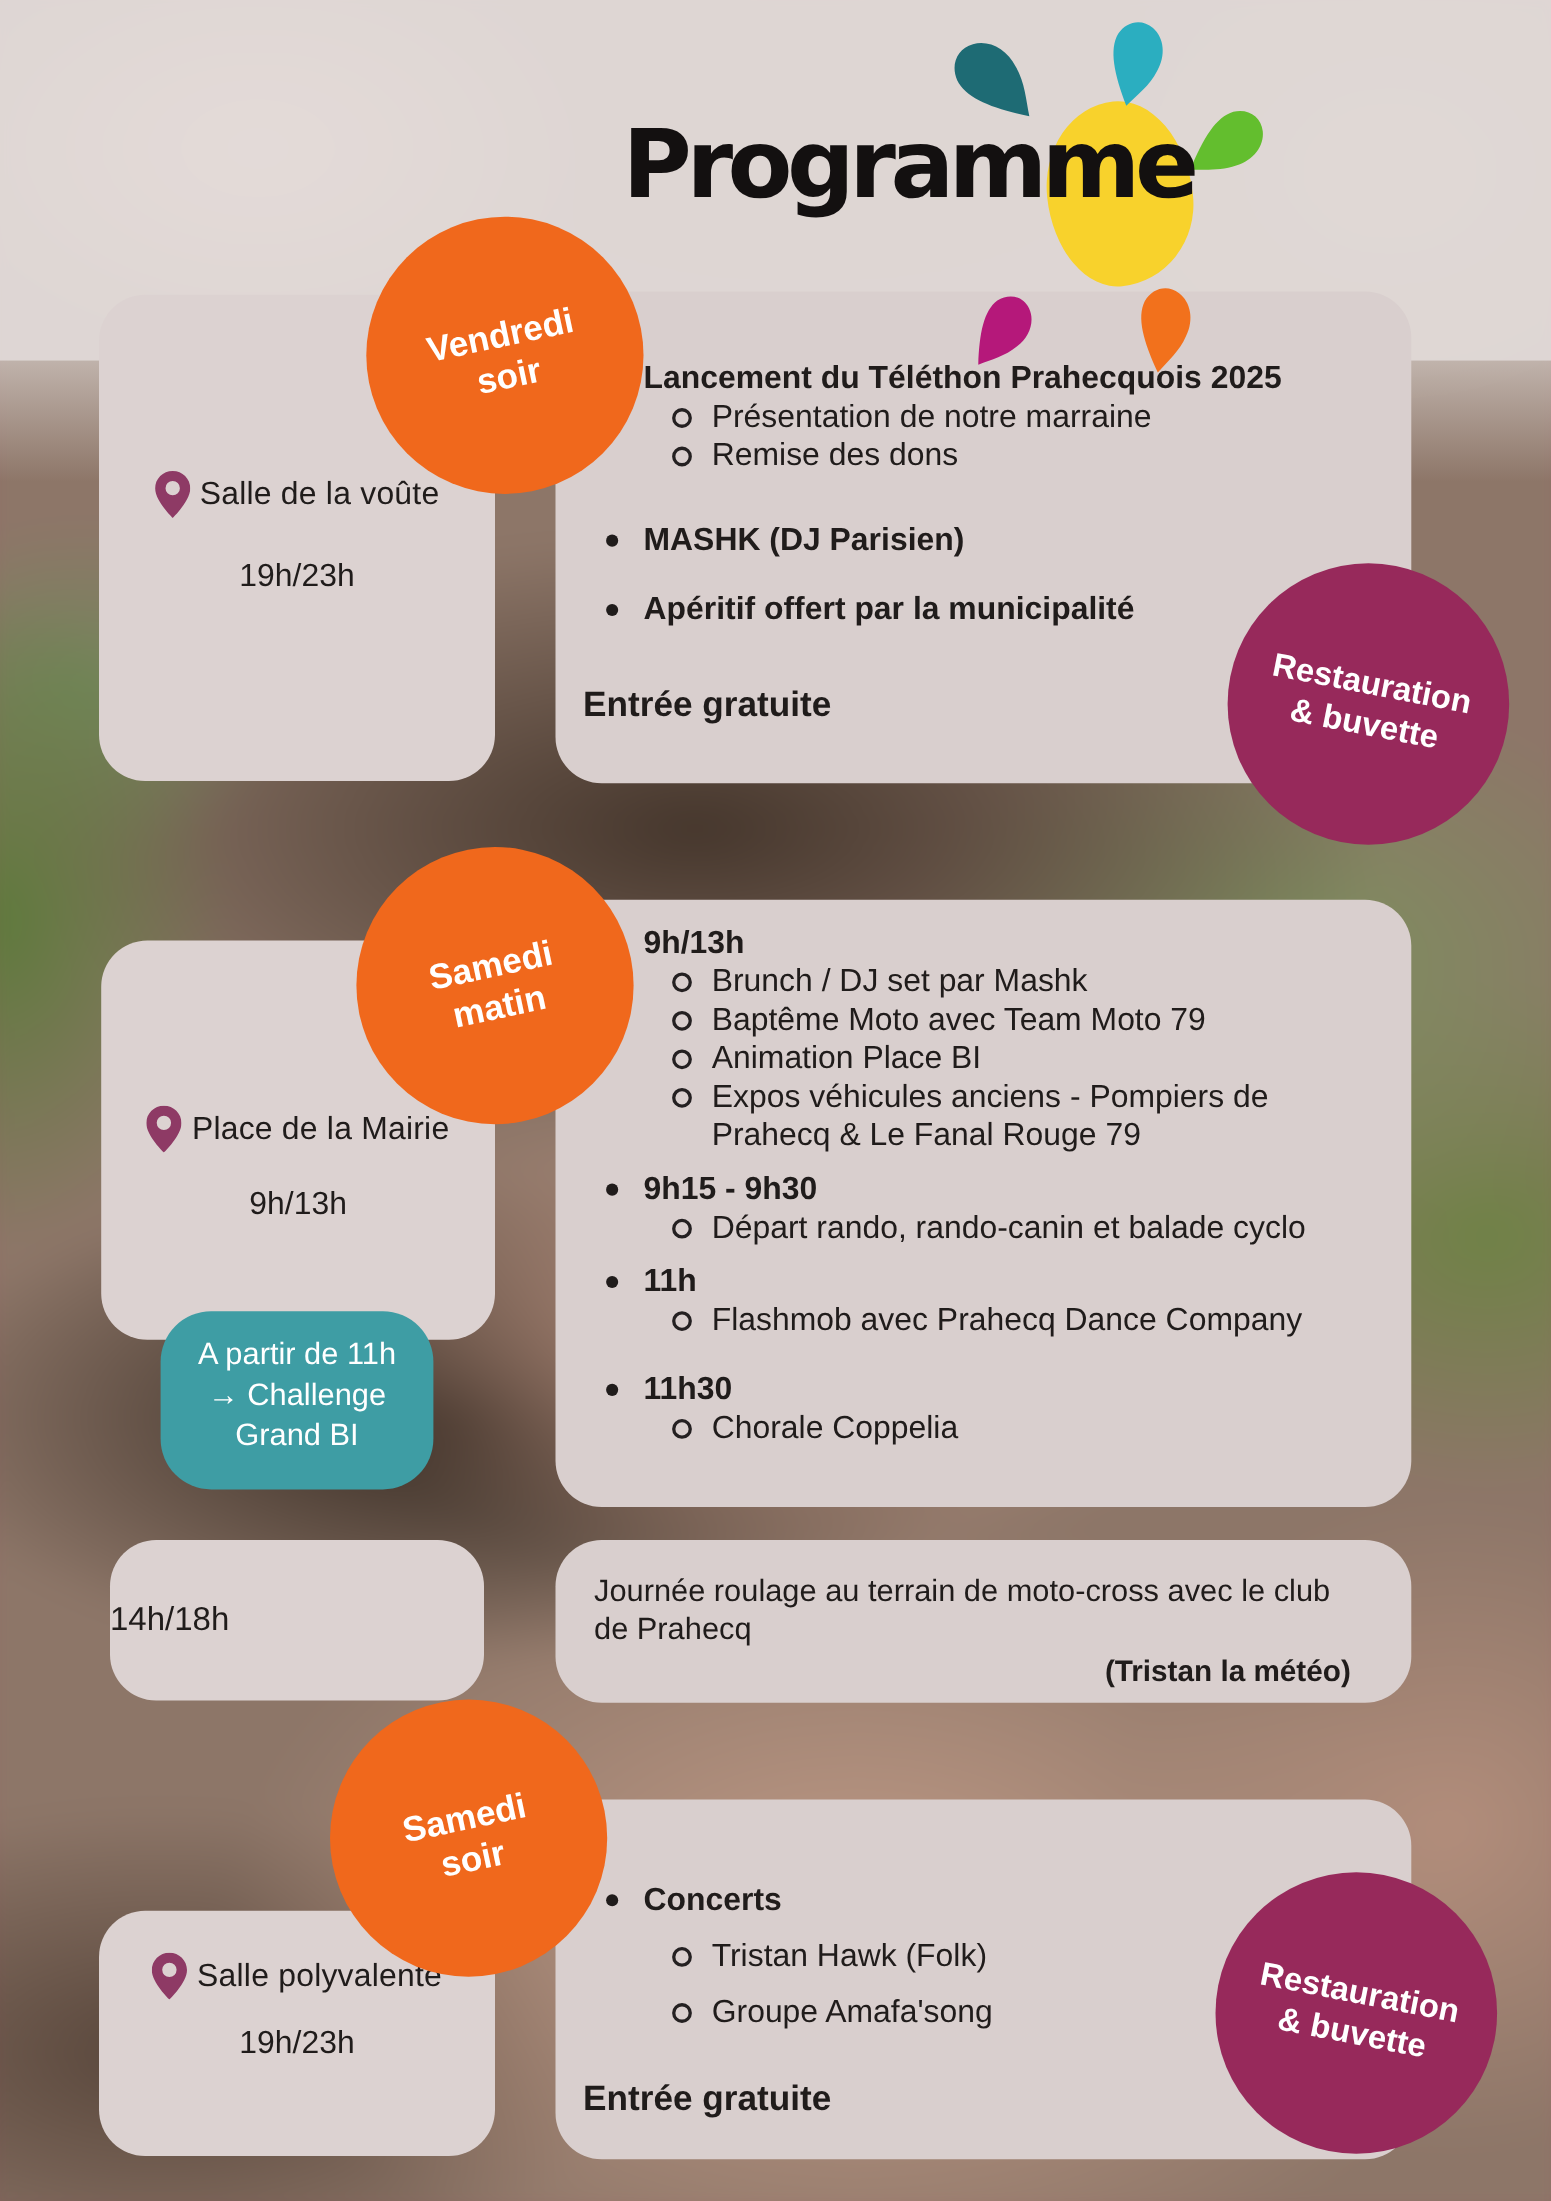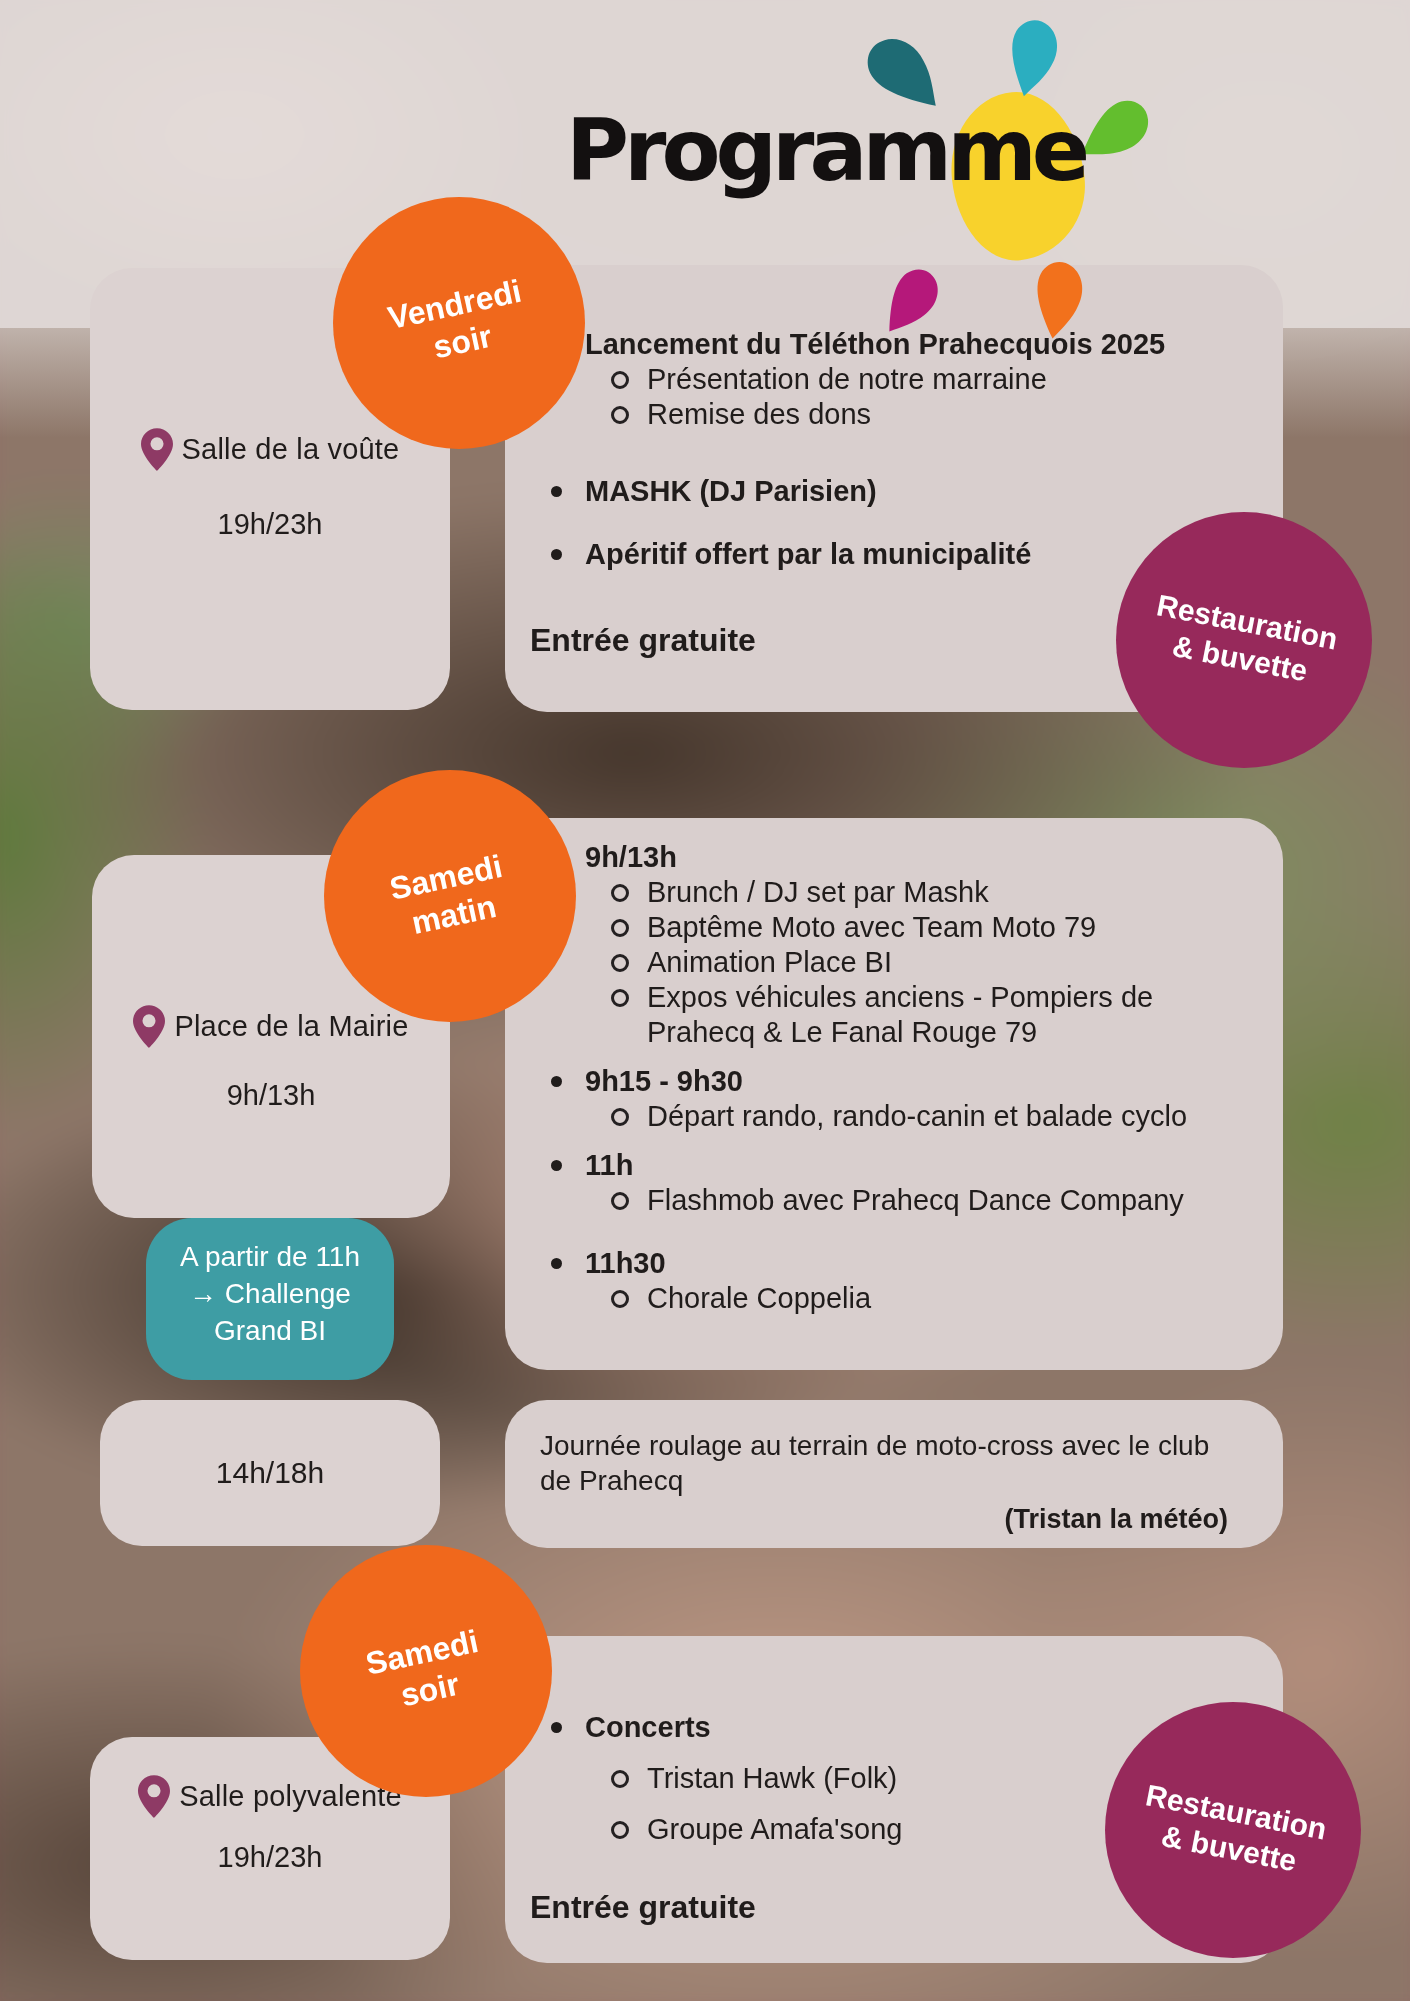--- a/index.html
+++ b/index.html
@@ -73,21 +73,21 @@
   .c-matin{left:324px; top:770px; width:252px; height:252px;}
   .c-soir{left:300px; top:1545px; width:252px; height:252px;}
   .orange .ctxt{font-size:32px; transform:rotate(-12deg);}
   .c-rest1{left:1116px; top:512px; width:256px; height:256px;}
   .c-rest2{left:1105px; top:1702px; width:256px; height:256px;}
   .plum .ctxt{font-size:30px; transform:rotate(11deg); line-height:37px;}
   
   .teal-note{
     position:absolute; left:146px; top:1192px; width:248px; height:162px; z-index:3;
     background:#3E9DA4; border-radius:46px; box-sizing:border-box; padding-top:20px;
-    color:#fff; text-align:center; font-size:28px; line-height:37px;margin-top:26px;
+    color:#fff; text-align:center; font-size:28px; line-height:37px;
   }
   
   .title{
     position:absolute; left:566px; top:100px; z-index:5; margin:0;
     font-family:"DejaVu Sans","Liberation Sans",sans-serif;
     font-size:86px; font-weight:bold; letter-spacing:-5px; color:#131010;
   }
   .logo{position:absolute; left:0; top:0; z-index:4; width:0; height:0;}
   .sun{
     position:absolute; left:952px; top:92px; width:132px; height:168px;
@@ -101,21 +101,21 @@
   .pt-green   {left:1088px; top:92px; width:52px; height:80px; transform:rotate(55deg);}
   .pt-magenta {left:884px; top:266px; width:52px; height:72px; transform:rotate(35deg);}
   .pt-orange  {left:1032px; top:260px; width:52px; height:80px; transform:rotate(8deg);}
   .f-darkteal{fill:#1E6B74;} .f-cyan{fill:#2BAEC0;} .f-green{fill:#63BE2E;}
   .f-magenta{fill:#B5187A;} .f-orange{fill:#F2711C;}
   
   .lb1{left:90px;  top:268px;  width:360px; height:442px;}
   .lb1 .loc-row{top:160px;} .lb1 .time{top:240px;}
   .lb2{left:92px;  top:855px;  width:358px; height:363px;}
   .lb2 .loc-row{top:150px;} .lb2 .time{top:224px;}
-  .lb3{left:100px; top:1400px; width:340px; height:146px; display:flex; align-items:center; justify-content:center;}
+  .lb3{left:100px; top:1400px; width:340px; height:146px; display:flex; align-items:center; }
   .lb3 .time3{font-size:30px;}
   .lb4{left:90px;  top:1737px; width:360px; height:223px;}
   .lb4 .loc-row{top:38px;} .lb4 .time{top:104px;}
 </style>
 </head>
 <body>
 
 <div class="poster">
 
   <div class="photo"></div>

